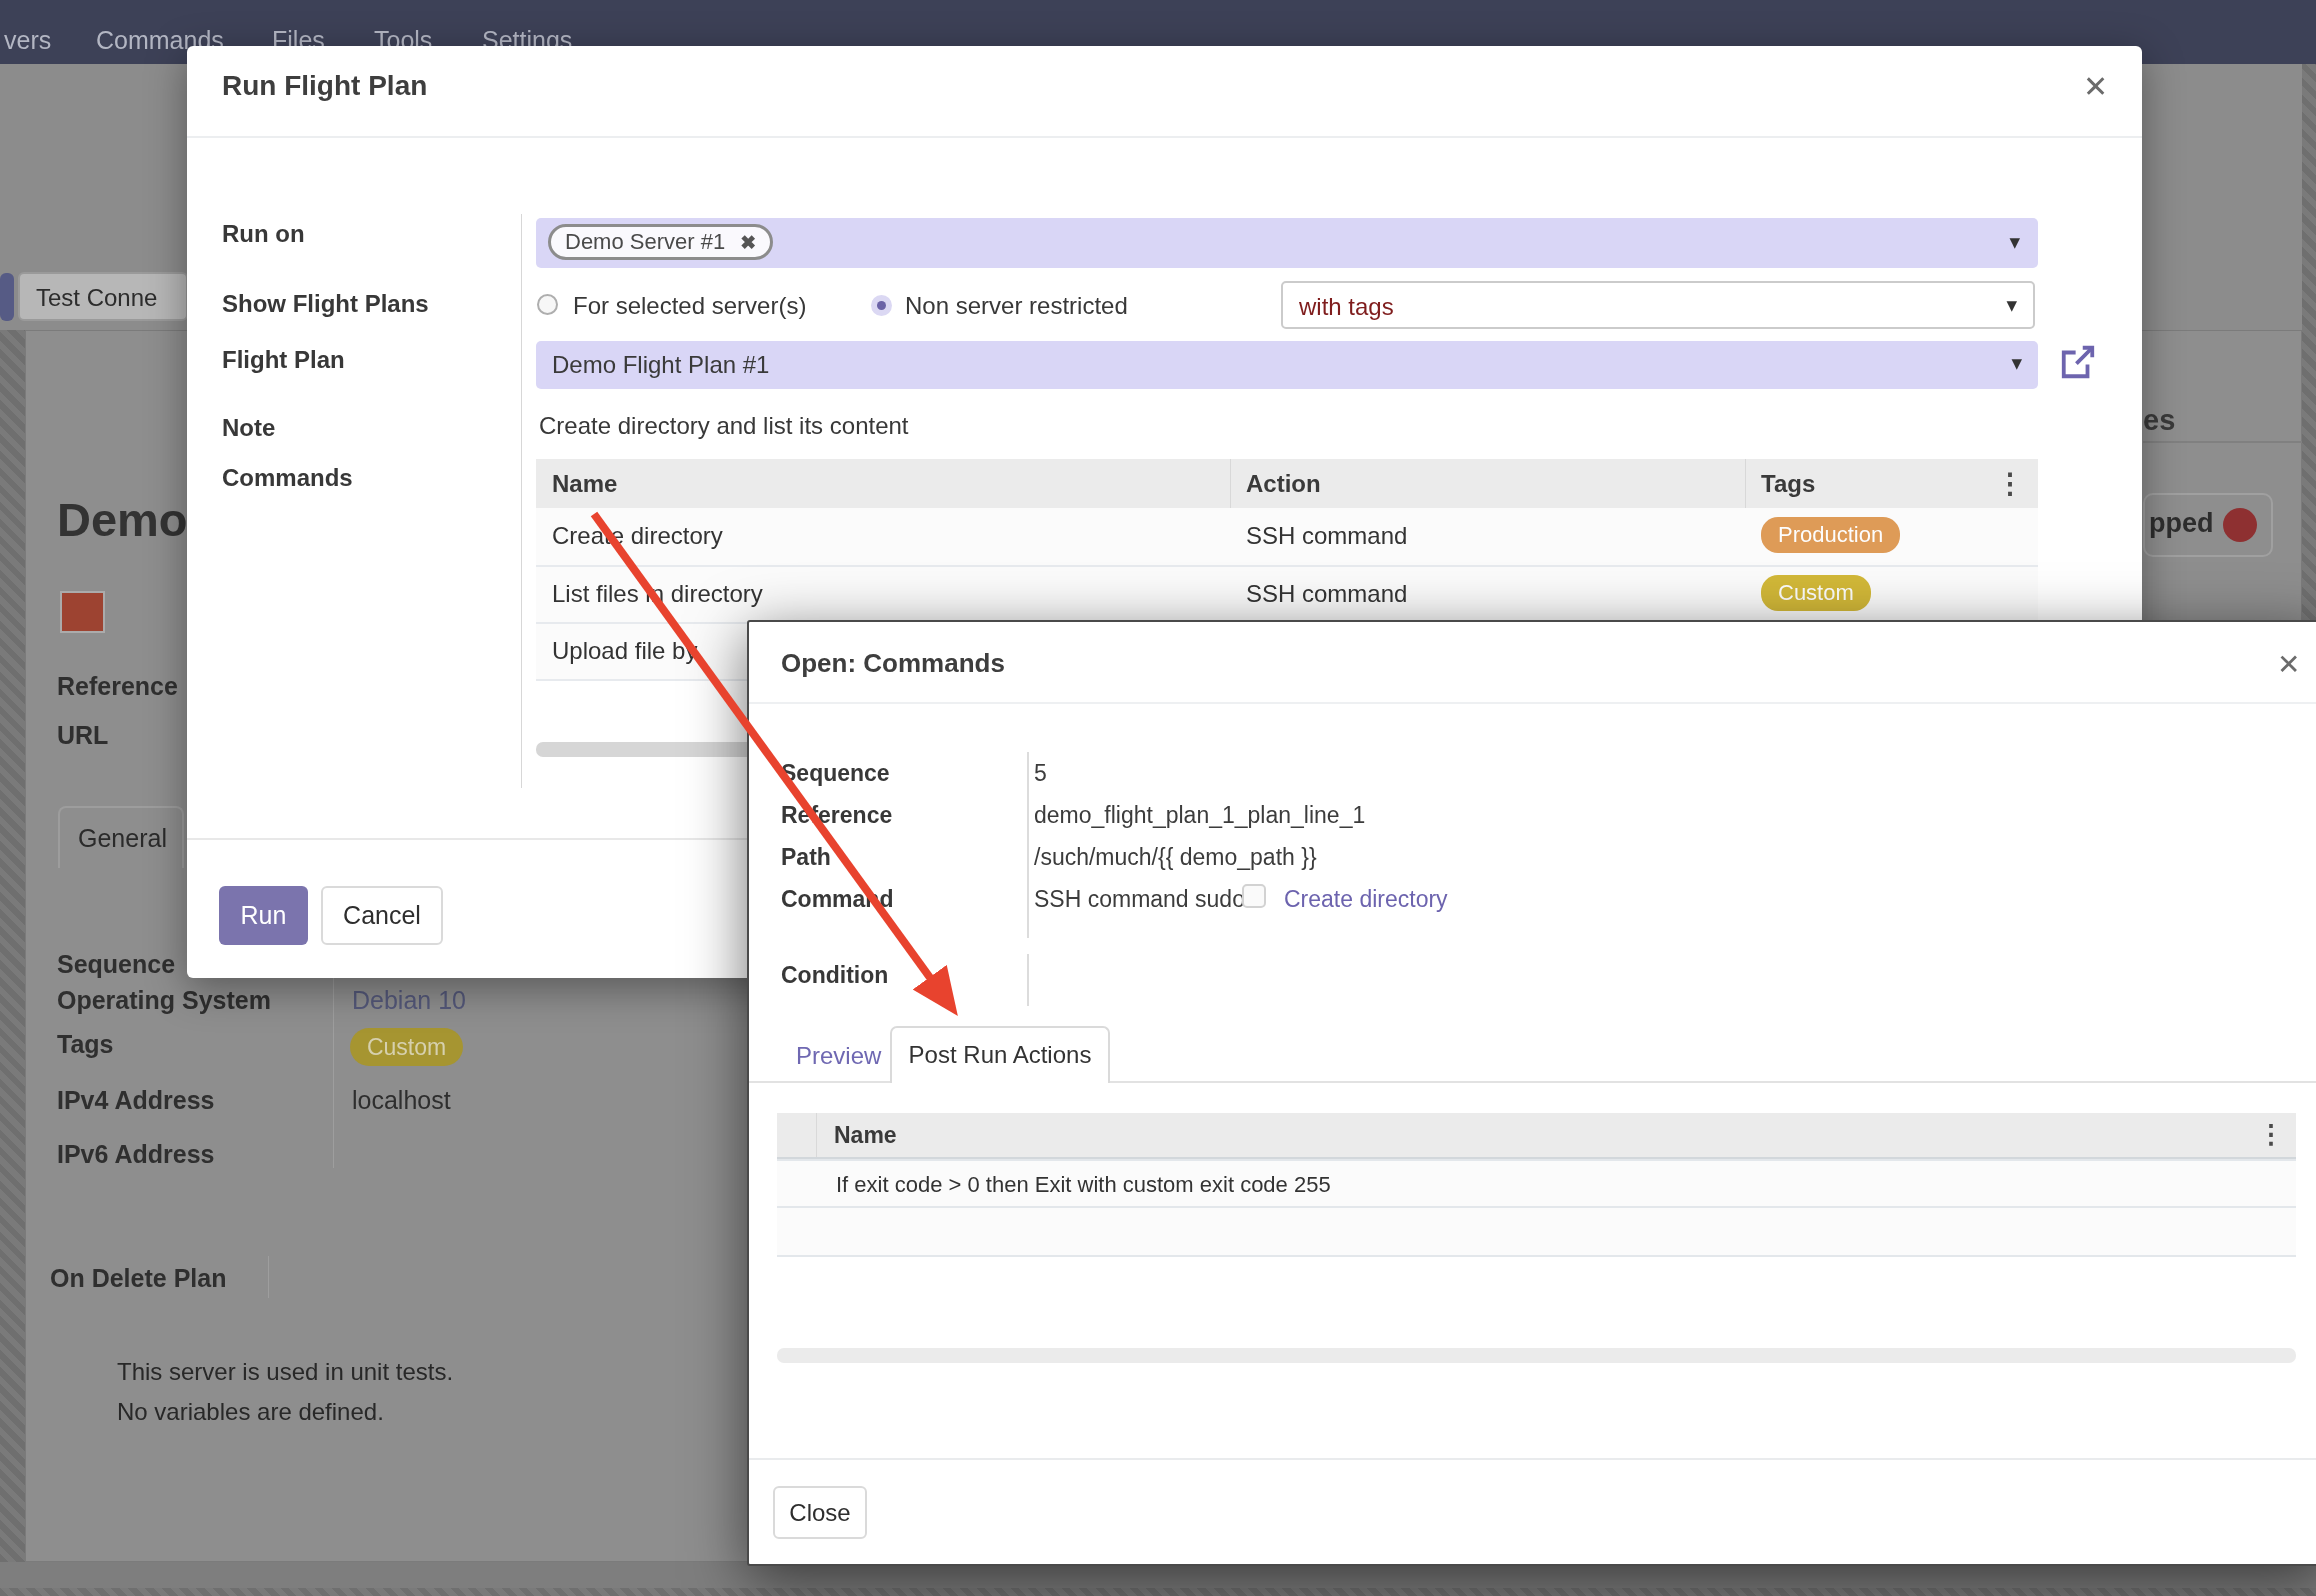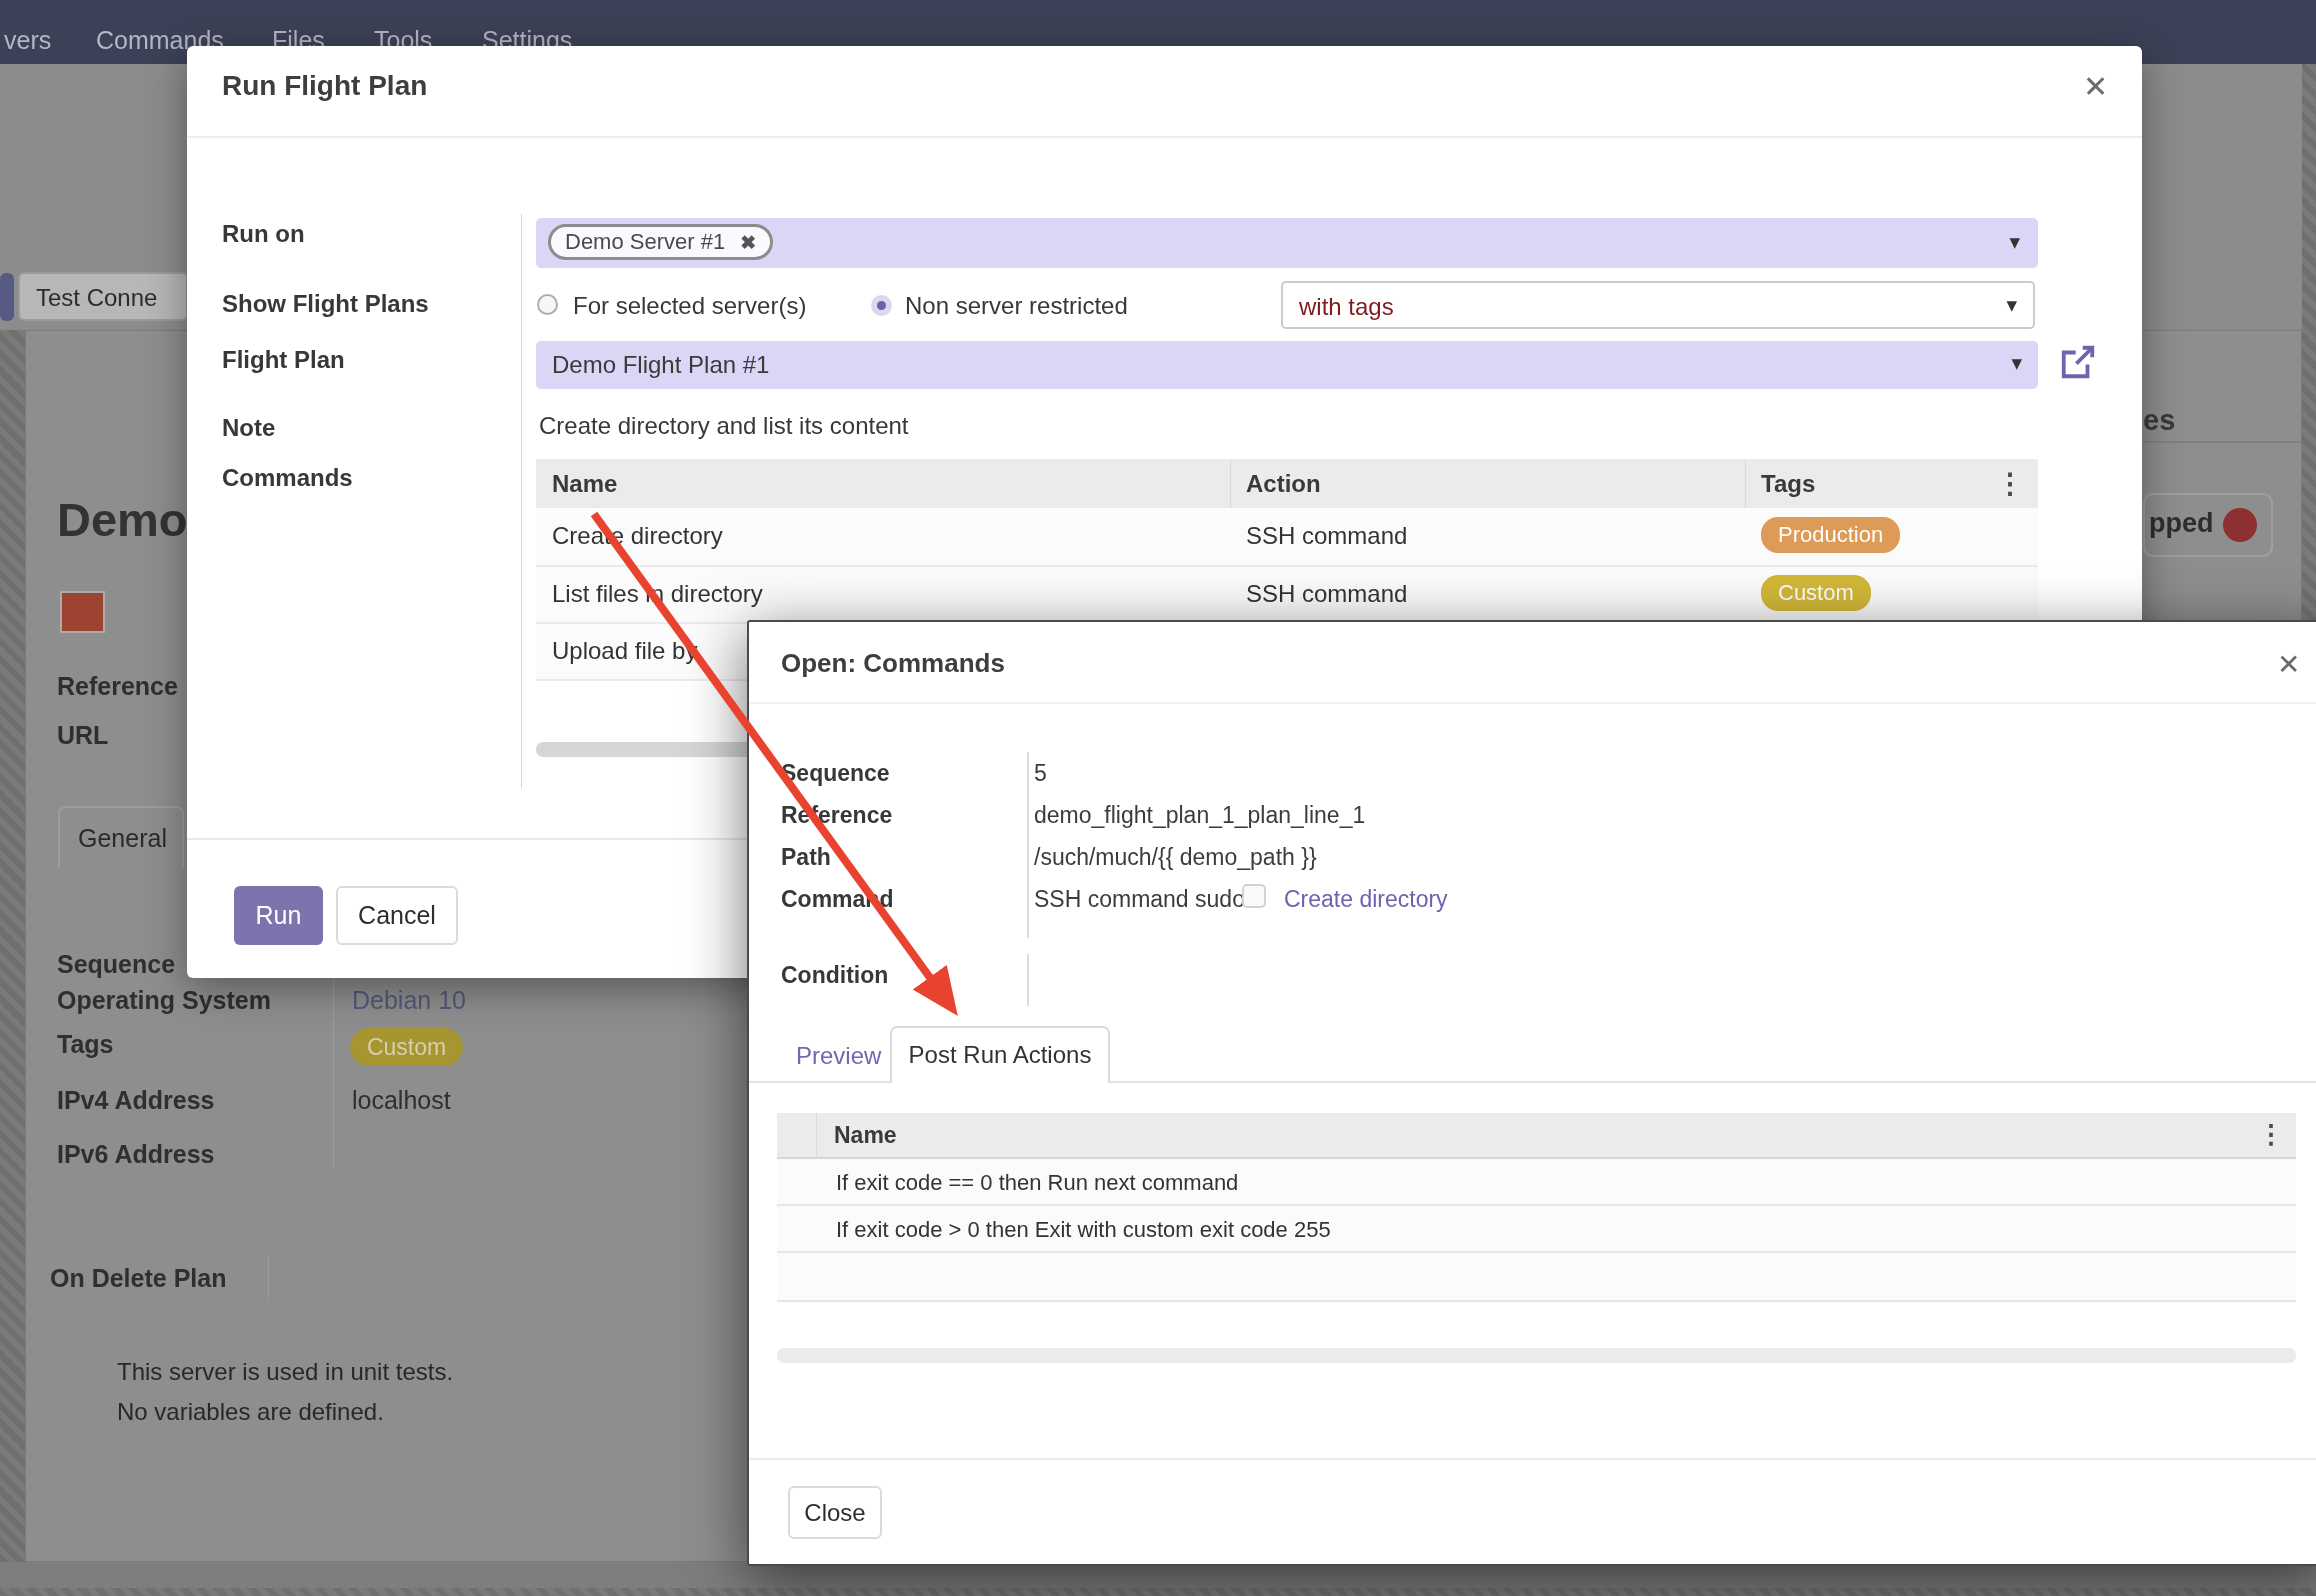--- a/index.html
+++ b/index.html
@@ -27,21 +27,21 @@
         border-radius:19px;padding:2px 14px;font-size:22px;color:#4a4a4a;}
   .radio{width:21px;height:21px;border-radius:50%;border:2px solid #aeaeae;background:#f7f7f7;box-sizing:border-box;}
   .radio.sel{border:none;background:#dbd8f3;position:relative;}
   .radio.sel::after{content:"";position:absolute;left:6px;top:6px;width:9px;height:9px;border-radius:50%;background:#6b63a7;}
   .selbox{background:#fff;border:2px solid #cbcbcb;border-radius:5px;box-sizing:border-box;}
   .tbl-head{background:#ebebeb;}
   .hcell{font-weight:bold;font-size:24px;color:#3a3a3a;}
   .rtext{font-size:24px;color:#333;}
   .badge{display:inline-block;border-radius:17px;padding:5px 17px;font-size:22px;color:#fdfdfd;white-space:nowrap;}
   .kebab{font-weight:bold;color:#4a4a4a;font-size:28px;letter-spacing:0;}
-  .btn{display:flex;align-items:center;justify-content:center;border-radius:6px;font-size:25px;box-sizing:border-box;margin-left:15px;}
+  .btn{display:flex;align-items:center;justify-content:center;border-radius:6px;font-size:25px;box-sizing:border-box;}
   .btn.primary{background:#7b74ad;color:#fff;}
   .btn.plain{background:#fff;border:2px solid #dadada;color:#2e2e2e;}
   .sep-h{position:absolute;background:#e8e8e8;height:2px;}
   .cm-label{font-weight:bold;font-size:23px;color:#383838;white-space:nowrap;}
   .cm-value{font-size:23px;color:#3c3c3c;white-space:nowrap;}
   .linktext{color:#6c63ae;}
   .checkbox{width:24px;height:24px;border:2px solid #d2d2d2;background:#fafafa;border-radius:5px;box-sizing:border-box;}
   .scrollbar{background:#d6d6d6;border-radius:7px;}
 </style>
 </head>
@@ -207,23 +207,20 @@
       <span style="font-size:24px;color:#333;line-height:53px;white-space:nowrap">Post Run Actions</span>
     </div>
 
     <div class="abs" style="left:28px;top:491px;width:1519px">
       <div class="tbl-head" style="position:relative;height:44px">
         <span class="abs" style="left:39px;top:0;width:1px;height:44px;background:#d9d9d9"></span>
         <span class="abs" style="left:57px;top:9px;font-weight:bold;font-size:23px;color:#3a3a3a">Name</span>
         <span class="abs kebab" style="right:12px;top:6px;font-size:26px">⋮</span>
       </div>
       <div style="height:2px;background:#d2d7db"></div>
-      <div style="position:relative;height:45px;background:#fbfbfb">
-        <span class="abs" style="left:59px;top:11px;font-size:22px;color:#333;white-space:nowrap">If exit code == 0 then Run next command</span>
-      </div>
       <div style="height:2px;background:#e3e7eb"></div>
       <div style="position:relative;height:45px;background:#fbfbfb">
         <span class="abs" style="left:59px;top:11px;font-size:22px;color:#333;white-space:nowrap">If exit code &gt; 0 then Exit with custom exit code 255</span>
       </div>
       <div style="height:2px;background:#e3e7eb"></div>
       <div style="position:relative;height:47px;background:#fbfbfb"></div>
       <div style="height:2px;background:#e3e7eb"></div>
     </div>
     <div class="abs" style="left:28px;top:726px;width:1519px;height:15px;background:#ebebeb;border-radius:7px"></div>
 

